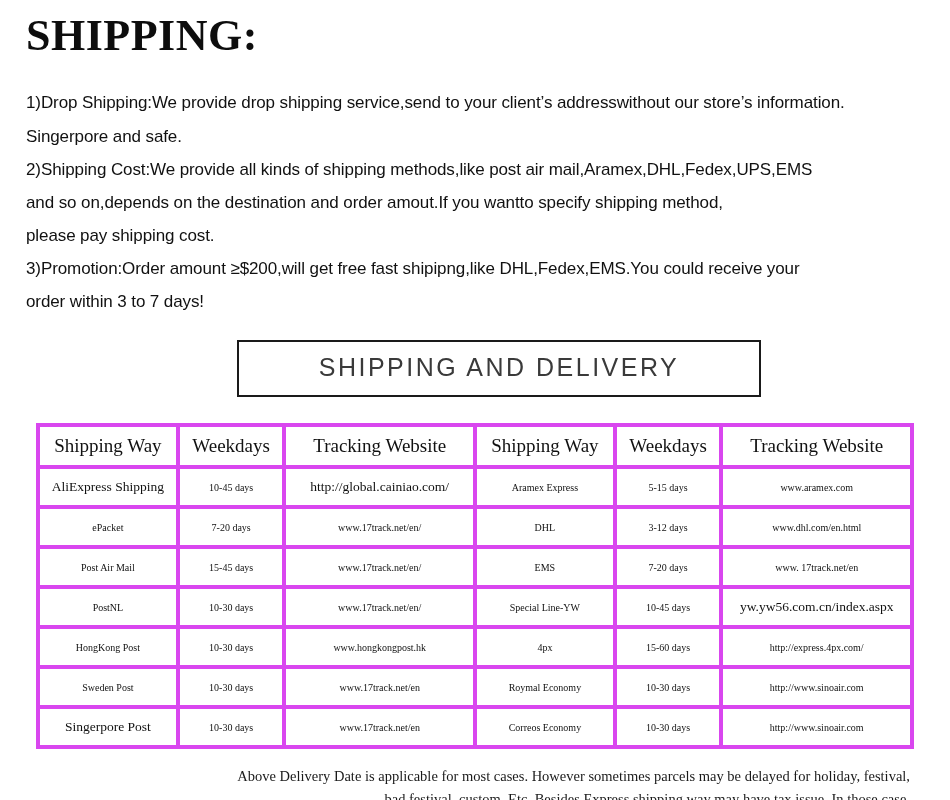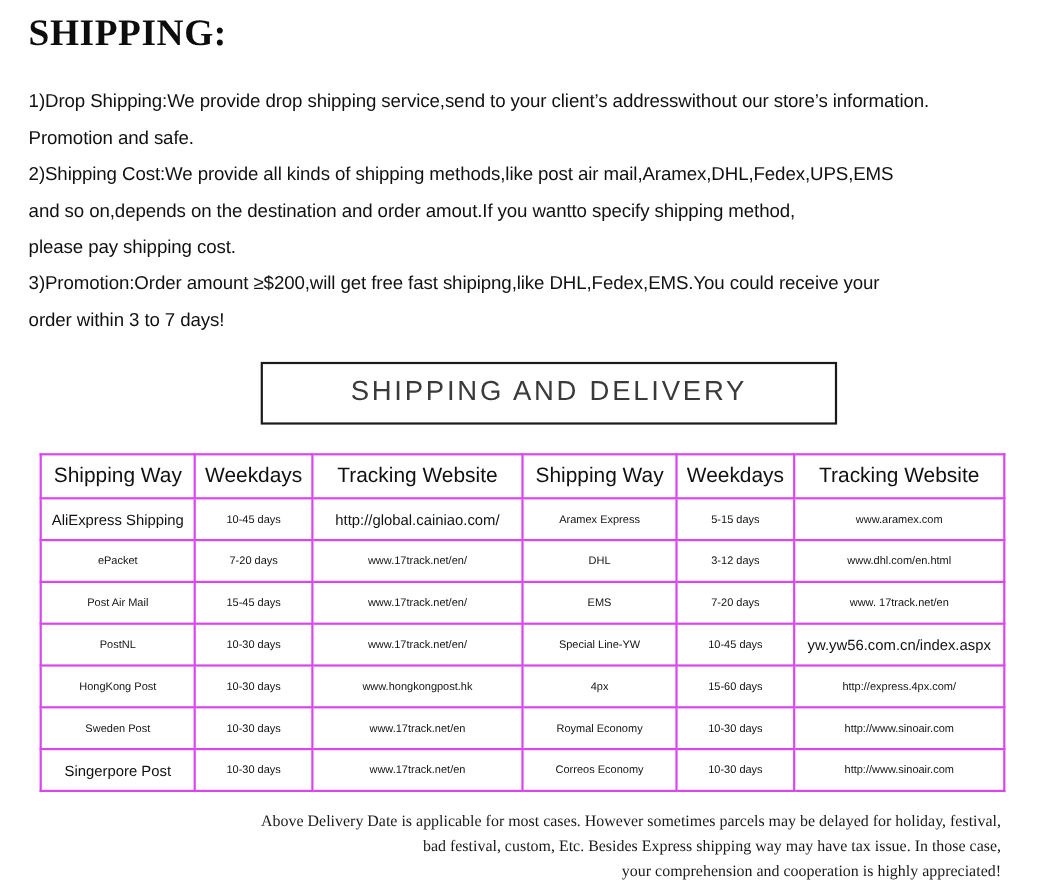--- a/index.html
+++ b/index.html
@@ -19,21 +19,21 @@
   .page {
     width: 950px;
     height: 800px;
     position: relative;
     box-sizing: border-box;
   }
 
   .main-title {
     font-family: "Liberation Serif", serif;
     font-weight: bold;
-    font-size: 34px;
+    font-size: 44px;
     letter-spacing: 0.5px;
     margin: 12px 0 0 26px;
     line-height: 1.1;
   }
 
   .intro {
     margin: 26px 26px 0 26px;
     font-size: 17px;
     line-height: 1.95;
     color: #111;
@@ -63,24 +63,24 @@
   .table-wrap {
     margin: 26px 36px 0 36px;
   }
   table.ship-table {
     border-collapse: collapse;
     width: 100%;
     table-layout: fixed;
   }
   table.ship-table th,
   table.ship-table td {
-    border: 2px solid #d946ef;
+    border: 4px solid #d946ef;
     text-align: center;
     vertical-align: middle;
-    font-family: Liberation Sans, sans-serif;
+    font-family: Liberation Serif, serif;
     color: #111;
   }
   table.ship-table th {
     font-size: 19px;
     font-weight: normal;
     height: 34px;
     padding: 2px 2px;
   }
   table.ship-table td {
     font-size: 10px;
@@ -108,21 +108,21 @@
 </style>
 </head>
 <body>
 
 <div class="page">
 
   <h1 class="main-title">SHIPPING:</h1>
 
   <div class="intro">
     <p>1)Drop Shipping:We provide drop shipping service,send  to your client’s addresswithout our store’s information.</p>
-    <p>Promotion  and safe.</p>
+    <p>Singerpore  and safe.</p>
     <p>2)Shipping Cost:We provide all kinds of shipping methods,like post air mail,Aramex,DHL,Fedex,UPS,EMS</p>
     <p>and so on,depends on the destination and order amout.If you wantto specify shipping method,</p>
     <p>please pay shipping cost.</p>
     <p>3)Promotion:Order amount ≥$200,will get free fast shipipng,like DHL,Fedex,EMS.You could receive your</p>
     <p>order within 3 to 7 days!</p>
   </div>
 
   <div class="banner-wrap">
     <div class="banner">SHIPPING  AND  DELIVERY</div>
   </div>

